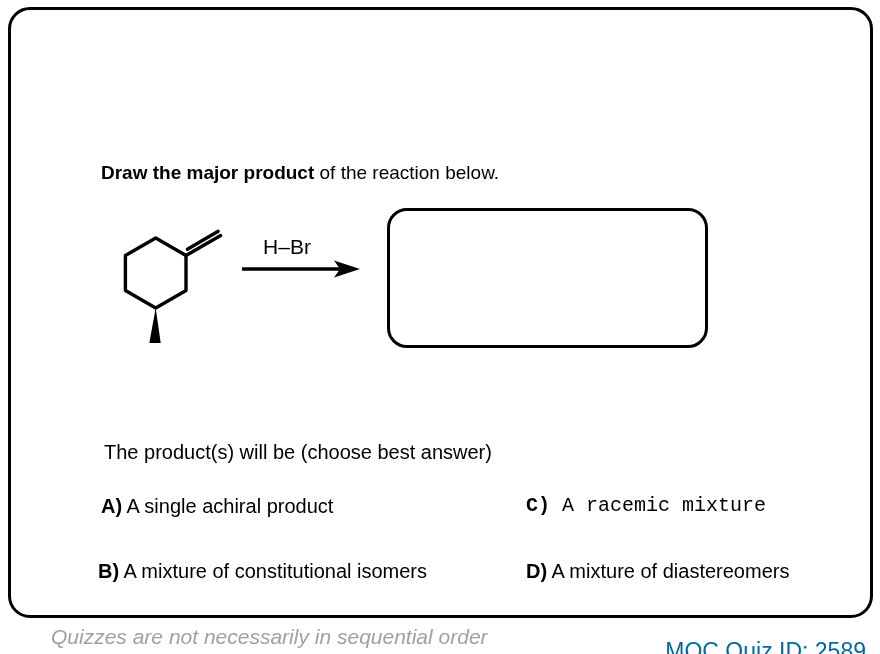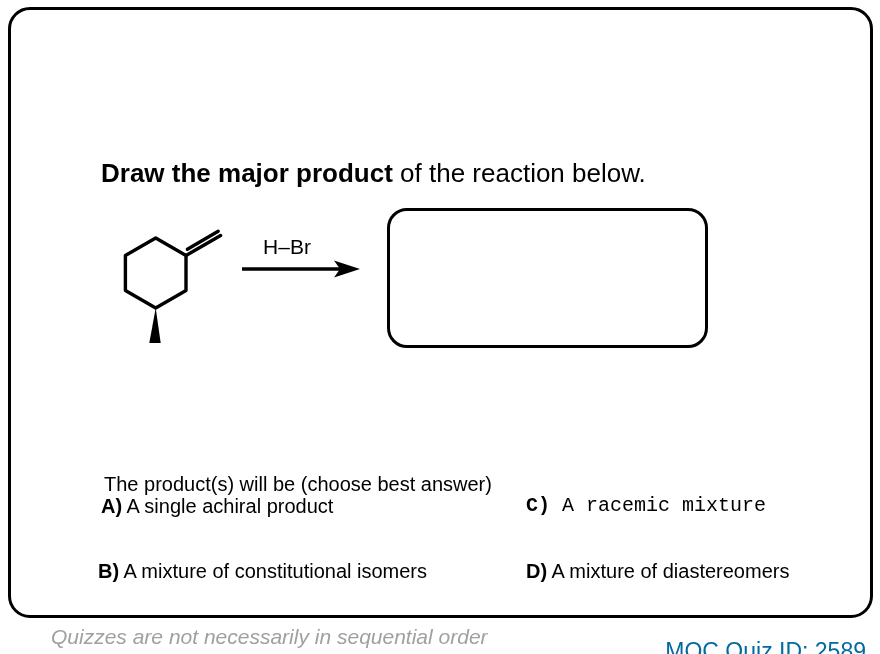--- a/index.html
+++ b/index.html
@@ -17,21 +17,21 @@
     left: 8px; top: 7px;
     width: 865px; height: 611px;
     border: 3px solid #000000;
     border-radius: 22px;
     box-sizing: border-box;
     background: #ffffff;
   }
   .title {
     position: absolute;
     left: 101px; top: 161px;
-    font-size: 26px;
+    font-size: 19px;
     line-height: 24px;
     white-space: nowrap;
     text-align: right;
   }
   .b { font-weight: bold; }
   .reaction-svg {
     position: absolute;
     left: 88px; top: 195px;
     width: 292px; height: 165px;
   }
@@ -44,21 +44,21 @@
     position: absolute;
     left: 387px; top: 208px;
     width: 321px; height: 140px;
     border: 3px solid #000000;
     border-radius: 20px;
     box-sizing: border-box;
     background: #ffffff;
   }
   .followup {
     position: absolute;
-    left: 104px; top: 472px;
+    left: 104px; top: 440px;
     font-size: 20px;
     line-height: 24px;
     white-space: nowrap;
   }
   .option {
     position: absolute;
     font-size: 20px;
     line-height: 24px;
     white-space: nowrap;
     cursor: default;

